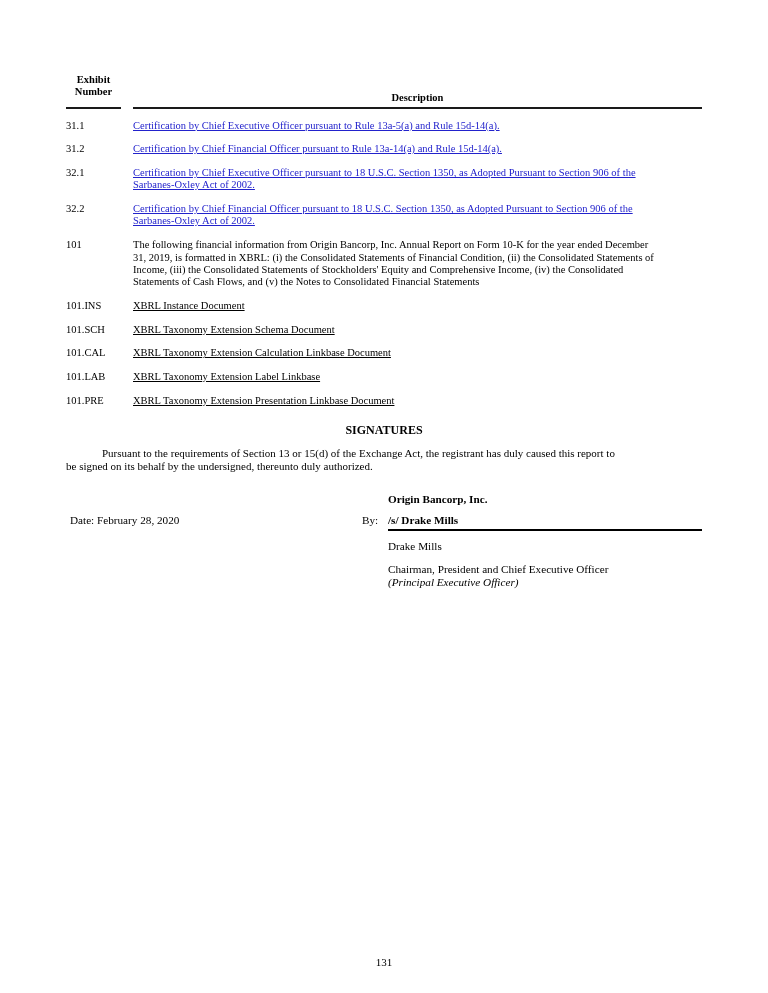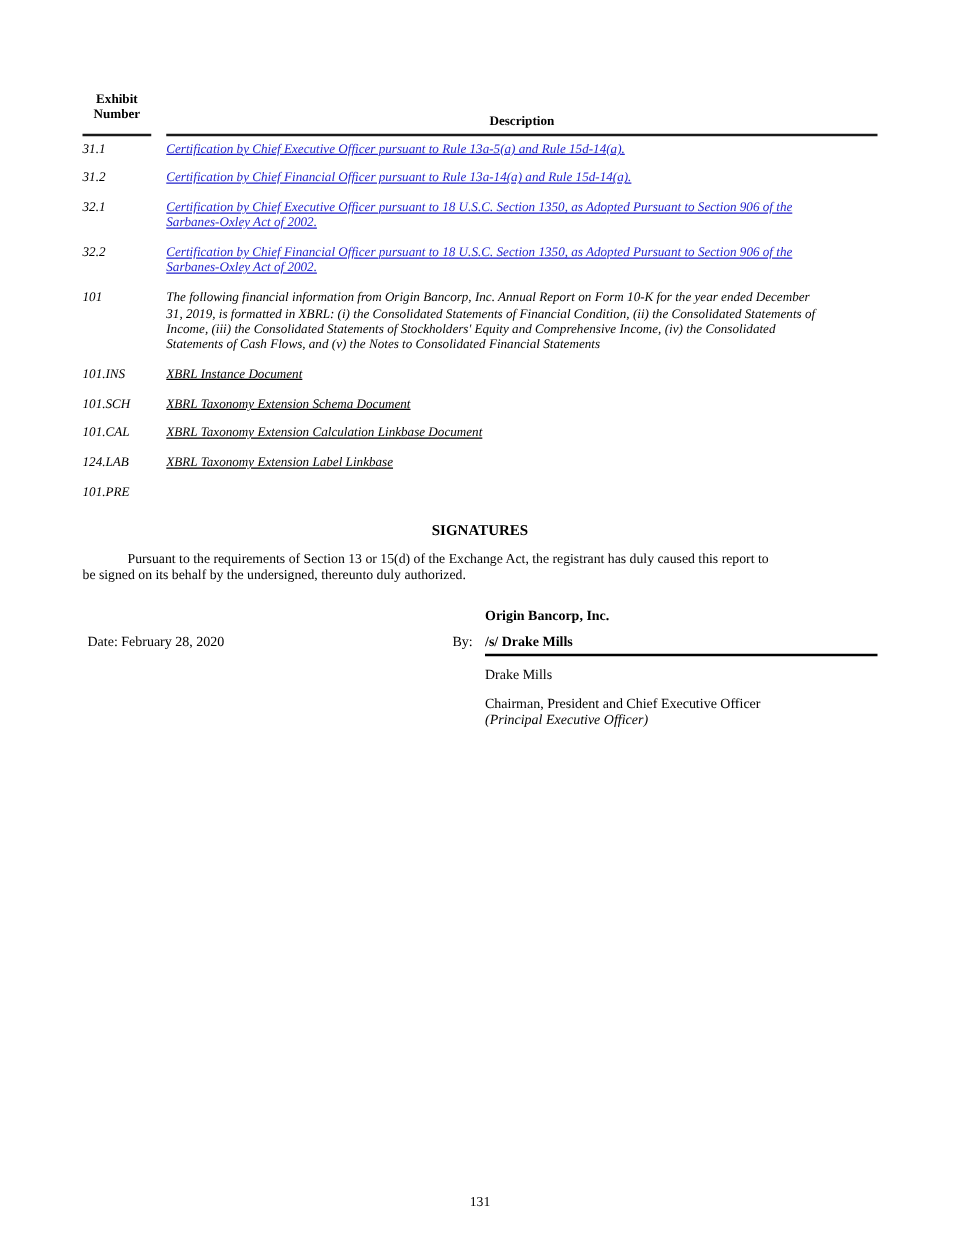--- a/index.html
+++ b/index.html
@@ -34,21 +34,21 @@
   }
   .thead .desc-h {
     flex: 1;
     text-align: center;
     border-bottom: 2px solid #1a1a1a;
     padding-bottom: 2px;
     display: flex;
     align-items: flex-end;
     justify-content: center;
   }
-  .tbody { padding-top: 5px; font-style: italic; }
+  .tbody { padding-top: 11px; }
   .trow { display: flex; margin-bottom: 11.5px; }
   .trow .num {
     width: 55px;
     margin-right: 12px;
     flex-shrink: 0;
   }
   .trow .desc { flex: 1; }
   .lnk { text-decoration: underline; white-space: pre-line; cursor: pointer; }
   .lnk.blue { color: var(--link-blue, #2222cc); }
   .lnk.dark { color: #000; }
@@ -152,25 +152,26 @@
         </div>
         <div class="trow">
           <div class="num">101.SCH</div>
           <div class="desc"><a class="lnk dark">XBRL Taxonomy Extension Schema Document</a></div>
         </div>
         <div class="trow">
           <div class="num">101.CAL</div>
           <div class="desc"><a class="lnk dark">XBRL Taxonomy Extension Calculation Linkbase Document</a></div>
         </div>
         <div class="trow">
-          <div class="num">124.LAB</div>
+          <div class="num">101.LAB</div>
           <div class="desc"><a class="lnk dark">XBRL Taxonomy Extension Label Linkbase</a></div>
         </div>
         <div class="trow">
           <div class="num">101.PRE</div>
+          <div class="desc"><a class="lnk dark">XBRL Taxonomy Extension Presentation Linkbase Document</a></div>
         </div>
       </div>
     </div>
 
     <div class="sig-section">
       <div class="sig-heading">SIGNATURES</div>
       <div class="sig-paragraph">Pursuant to the requirements of Section 13 or 15(d) of the Exchange Act, the registrant has duly caused this report to
 be signed on its behalf by the undersigned, thereunto duly authorized.</div>
 
       <div class="company">Origin Bancorp, Inc.</div>

